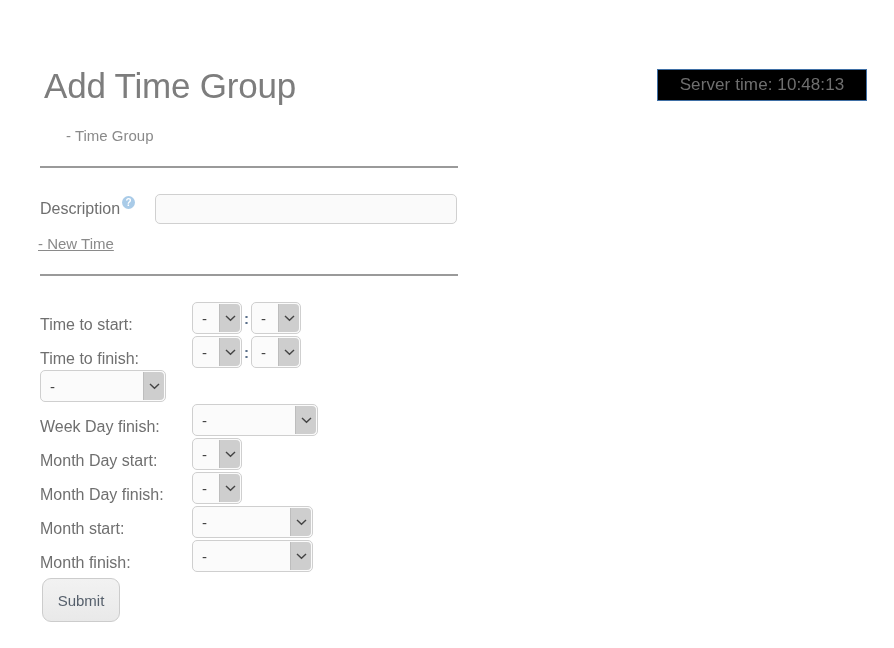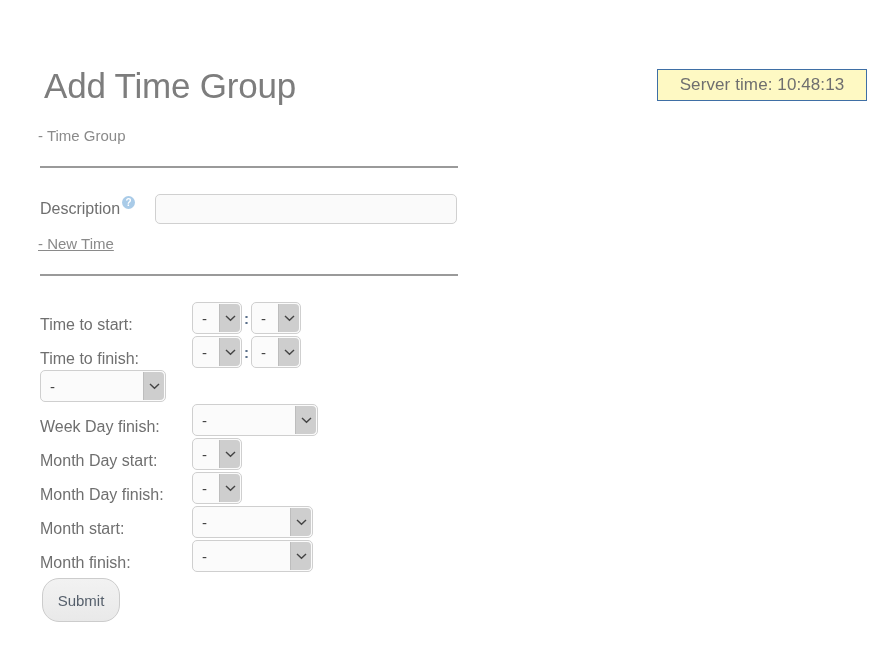--- a/index.html
+++ b/index.html
@@ -17,21 +17,21 @@
   }
 
   
   .server-time {
     position: absolute;
     left: 657px;
     top: 69px;
     width: 210px;
     height: 32px;
     box-sizing: border-box;
-    background: #fef9c3;
+    background: #000000;
     border: 1px solid #3f6fa5;
     color: #6f6f6f;
     font-size: 17px;
     line-height: 30px;
     text-align: center;
     letter-spacing: 0.1px;
   }
 
   
   .page-title {
@@ -46,21 +46,21 @@
   }
 
   
   .section-label {
     position: absolute;
     left: 38px;
     font-size: 15px;
     color: #8a8a8a;
     white-space: nowrap;
   }
-  .section-label.s1 { top: 127px; }
+  .section-label.s1 { top: 127px; margin-left: 28px; }
   .section-label.s2 { top: 235px; text-decoration: underline; }
 
   .rule {
     position: absolute;
     left: 40px;
     width: 418px;
     height: 0;
     border-top: 2px solid #9a9a9a;
   }
   .rule.r1 { top: 166px; }
@@ -187,21 +187,21 @@
   
   .submit-btn {
     position: absolute;
     left: 42px;
     top: 578px;
     width: 78px;
     height: 44px;
     box-sizing: border-box;
     background: linear-gradient(#f2f2f2, #e9e9e9);
     border: 1px solid #cccccc;
-    border-radius: 17px;
+    border-radius: 9px;
     font-family: "Liberation Sans", sans-serif;
     font-size: 15px;
     color: #555f6b;
     cursor: pointer;
   }
 </style>
 </head>
 <body>
 
 <div class="server-time">Server time: 10:48:13</div>

